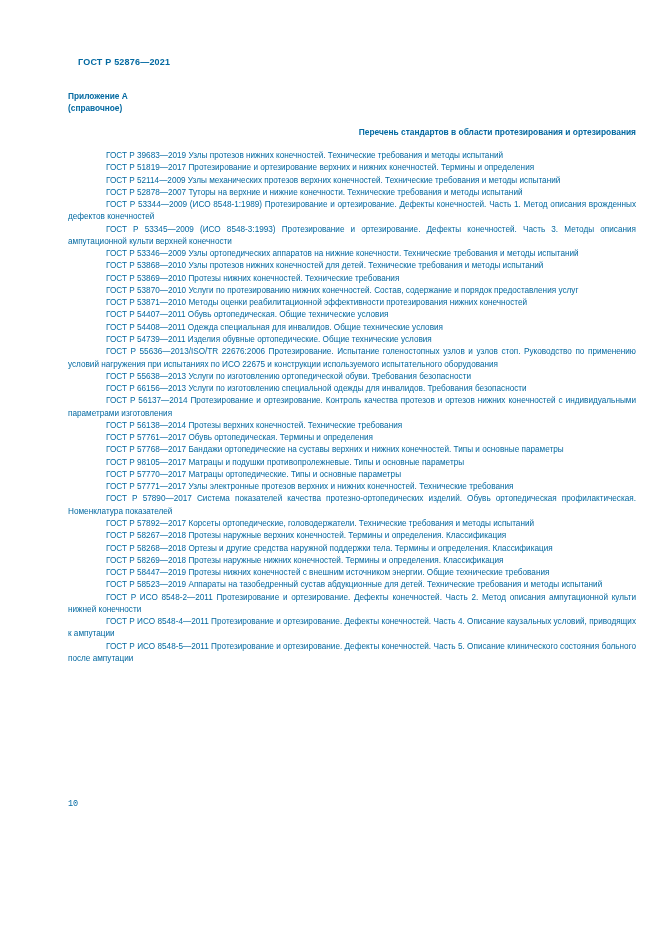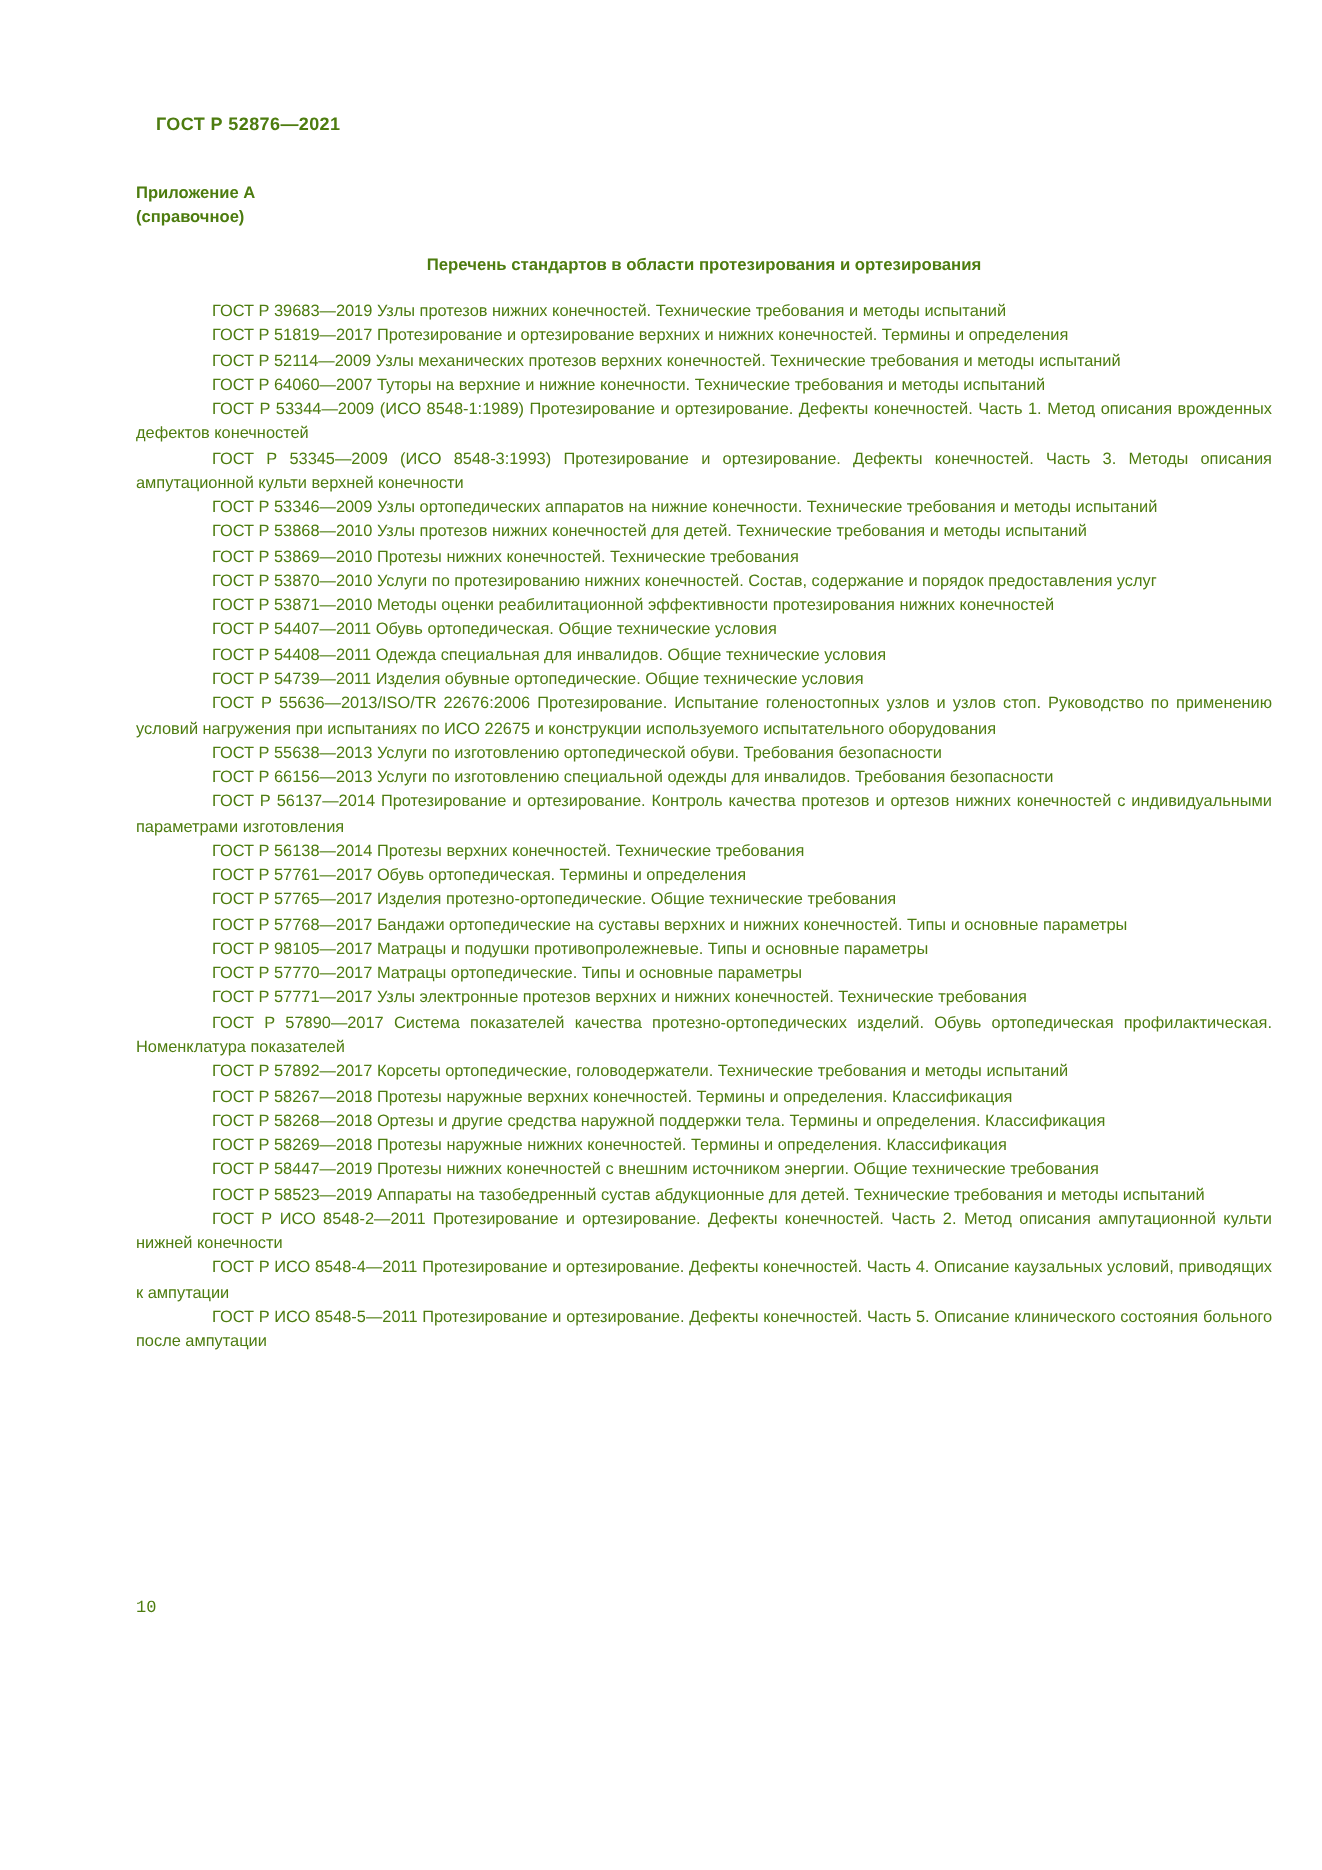--- a/index.html
+++ b/index.html
@@ -2,21 +2,21 @@
 <html lang="ru"><head>
 <meta charset="utf-8">
 <style>
   html, body { margin: 0; padding: 0; background: #ffffff; }
   .page {
     position: relative;
     width: 661px;
     height: 935px;
     background: #ffffff;
     font-family: "Liberation Sans", sans-serif;
-    color: #4d7c0f;
+    color: #0369a1;
     overflow: hidden;
   }
   .doc-header {
     position: absolute;
     left: 78px;
     top: 57px;
     font-size: 9px;
     font-weight: bold;
     letter-spacing: 0.2px;
     white-space: nowrap;
@@ -30,21 +30,21 @@
     font-weight: bold;
     font-size: 8.3px;
     line-height: 12.3px;
   }
   .section-title {
     position: absolute;
     left: 68px;
     top: 126px;
     width: 568px;
     margin: 0;
-    text-align: center;
+    text-align: right;
     font-weight: bold;
     font-size: 8.4px;
     line-height: 12px;
   }
   .standards {
     position: absolute;
     left: 68px;
     top: 150px;
     width: 568px;
     font-size: 8.2px;
@@ -74,38 +74,37 @@
     <div>Приложение А</div>
     <div>(справочное)</div>
   </div>
 
   <h1 class="section-title">Перечень стандартов в области протезирования и ортезирования</h1>
 
   <div class="standards">
       <p class="entry">ГОСТ Р 39683—2019 Узлы протезов нижних конечностей. Технические требования и методы испытаний</p>
       <p class="entry">ГОСТ Р 51819—2017 Протезирование и ортезирование верхних и нижних конечностей. Термины и определения</p>
       <p class="entry">ГОСТ Р 52114—2009 Узлы механических протезов верхних конечностей. Технические требования и методы испытаний</p>
-      <p class="entry">ГОСТ Р 64060—2007 Туторы на верхние и нижние конечности. Технические требования и методы испытаний</p>
+      <p class="entry">ГОСТ Р 52878—2007 Туторы на верхние и нижние конечности. Технические требования и методы испытаний</p>
       <p class="entry">ГОСТ Р 53344—2009 (ИСО 8548-1:1989) Протезирование и ортезирование. Дефекты конечностей. Часть 1. Метод описания врожденных дефектов конечностей</p>
       <p class="entry">ГОСТ Р 53345—2009 (ИСО 8548-3:1993) Протезирование и ортезирование. Дефекты конечностей. Часть 3. Методы описания ампутационной культи верхней конечности</p>
       <p class="entry">ГОСТ Р 53346—2009 Узлы ортопедических аппаратов на нижние конечности. Технические требования и методы испытаний</p>
       <p class="entry">ГОСТ Р 53868—2010 Узлы протезов нижних конечностей для детей. Технические требования и методы испытаний</p>
       <p class="entry">ГОСТ Р 53869—2010 Протезы нижних конечностей. Технические требования</p>
       <p class="entry">ГОСТ Р 53870—2010 Услуги по протезированию нижних конечностей. Состав, содержание и порядок предоставления услуг</p>
       <p class="entry">ГОСТ Р 53871—2010 Методы оценки реабилитационной эффективности протезирования нижних конечностей</p>
       <p class="entry">ГОСТ Р 54407—2011 Обувь ортопедическая. Общие технические условия</p>
       <p class="entry">ГОСТ Р 54408—2011 Одежда специальная для инвалидов. Общие технические условия</p>
       <p class="entry">ГОСТ Р 54739—2011 Изделия обувные ортопедические. Общие технические условия</p>
       <p class="entry">ГОСТ Р 55636—2013/ISO/TR 22676:2006 Протезирование. Испытание голеностопных узлов и узлов стоп. Руководство по применению условий нагружения при испытаниях по ИСО 22675 и конструкции используемого испытательного оборудования</p>
       <p class="entry">ГОСТ Р 55638—2013 Услуги по изготовлению ортопедической обуви. Требования безопасности</p>
       <p class="entry">ГОСТ Р 66156—2013 Услуги по изготовлению специальной одежды для инвалидов. Требования безопасности</p>
       <p class="entry">ГОСТ Р 56137—2014 Протезирование и ортезирование. Контроль качества протезов и ортезов нижних конечностей с индивидуальными параметрами изготовления</p>
       <p class="entry">ГОСТ Р 56138—2014 Протезы верхних конечностей. Технические требования</p>
       <p class="entry">ГОСТ Р 57761—2017 Обувь ортопедическая. Термины и определения</p>
-      <p class="entry">ГОСТ Р 57765—2017 Изделия протезно-ортопедические. Общие технические требования</p>
       <p class="entry">ГОСТ Р 57768—2017 Бандажи ортопедические на суставы верхних и нижних конечностей. Типы и основные параметры</p>
       <p class="entry">ГОСТ Р 98105—2017 Матрацы и подушки противопролежневые. Типы и основные параметры</p>
       <p class="entry">ГОСТ Р 57770—2017 Матрацы ортопедические. Типы и основные параметры</p>
       <p class="entry">ГОСТ Р 57771—2017 Узлы электронные протезов верхних и нижних конечностей. Технические требования</p>
       <p class="entry">ГОСТ Р 57890—2017 Система показателей качества протезно-ортопедических изделий. Обувь ортопедическая профилактическая. Номенклатура показателей</p>
       <p class="entry">ГОСТ Р 57892—2017 Корсеты ортопедические, головодержатели. Технические требования и методы испытаний</p>
       <p class="entry">ГОСТ Р 58267—2018 Протезы наружные верхних конечностей. Термины и определения. Классификация</p>
       <p class="entry">ГОСТ Р 58268—2018 Ортезы и другие средства наружной поддержки тела. Термины и определения. Классификация</p>
       <p class="entry">ГОСТ Р 58269—2018 Протезы наружные нижних конечностей. Термины и определения. Классификация</p>
       <p class="entry">ГОСТ Р 58447—2019 Протезы нижних конечностей с внешним источником энергии. Общие технические требования</p>

